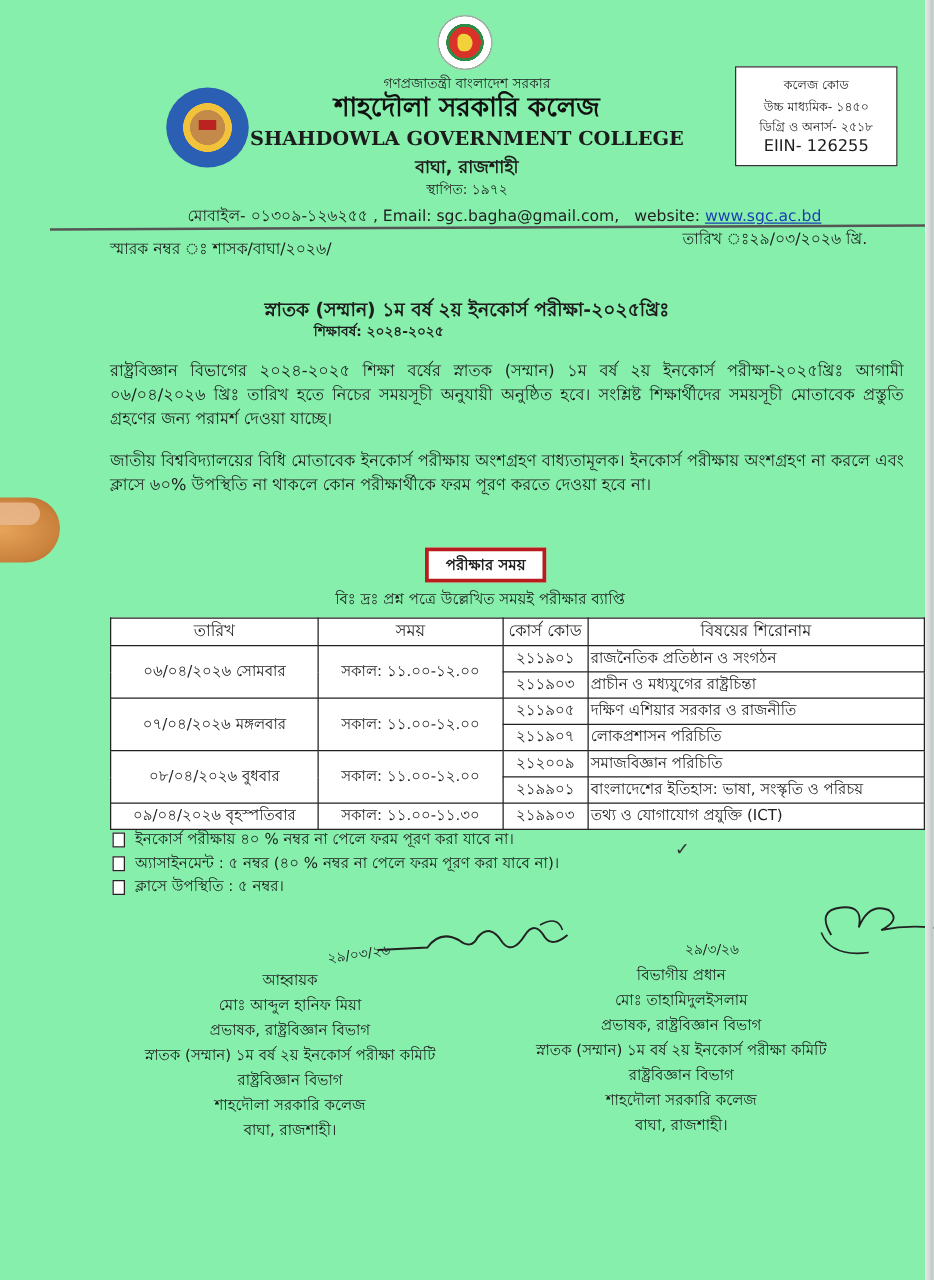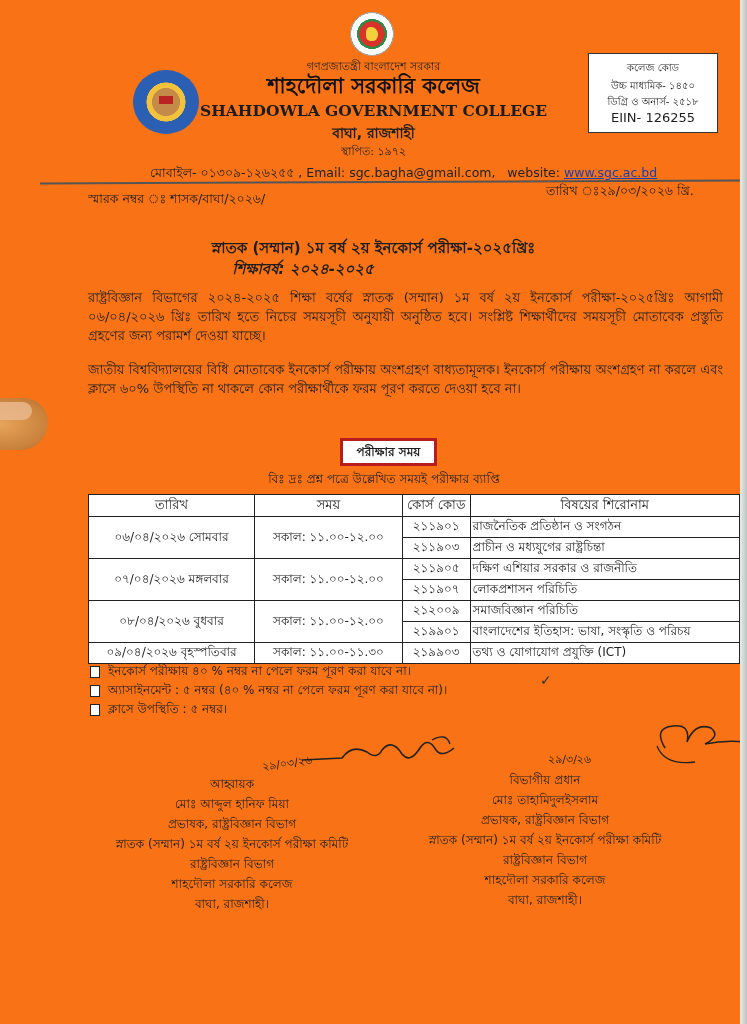--- a/index.html
+++ b/index.html
@@ -2,21 +2,21 @@
 <html><head>
 <meta charset="utf-8">
 <style>
   html, body { margin:0; padding:0; }
   body {
     width:747px; height:1024px; position:relative; overflow:hidden;
     background:#fbfbfa;
     font-family:"DejaVu Sans","Liberation Sans",sans-serif;
     color:#1d1d1d;
   }
-  .page { position:absolute; left:0; top:0; width:740px; height:1024px; background:#f97316; }
+  .page { position:absolute; left:0; top:0; width:740px; height:1024px; background:#86efac; }
   .right-edge { position:absolute; right:0; top:0; width:7px; height:1024px;
     background:linear-gradient(to right,#e9ece9,#b9c3c0); }
   .finger { position:absolute; left:-30px; top:398px; width:78px; height:52px;
     background:radial-gradient(ellipse at 40% 50%, #e8a45a, #c9813b 70%, #b06c2f);
     border-radius:0 40px 45px 0; }
   .finger-nail { position:absolute; left:-4px; top:402px; width:36px; height:18px;
     background:#e9b98f; border-radius:0 18px 18px 0; opacity:.85; }
 
   .govt-emblem { position:absolute; left:350px; top:12px; width:42px; height:42px; border-radius:50%;
     background:radial-gradient(circle,#d9322a 0 42%, #2f8a46 43% 50%, #fff 51% 70%, #3b8e4f 71% 76%, #fff 77%);
@@ -39,21 +39,21 @@
   .code-box .line { position:absolute; left:0; width:128px; text-align:center; font-size:10px; }
   .code-box .eiin { font-size:13px; }
 
   .contact { left:150px; top:164px; font-size:12.5px; color:#222; }
   .contact a { color:#1a3fb0; text-decoration:underline; }
   .hr1 { position:absolute; left:40px; top:181px; width:700px; height:2px; background:#555; transform:rotate(-0.25deg); }
   .memo { left:88px; top:190px; font-size:12.5px; }
   .date { left:546px; top:182px; font-size:12.5px; }
 
   .title1 { left:0; width:747px; top:236px; font-size:15px; font-weight:bold; text-align:center; }
-  .title2 { left:0; width:606px; top:257px; font-size:15px; font-weight:bold; text-align:center;font-style:italic; }
+  .title2 { left:0; width:606px; top:257px; font-size:11px; font-weight:bold; text-align:center; }
 
   .para { position:absolute; left:88px; width:635px; font-size:13px; line-height:19px; text-align:justify; }
   .para1 { top:288px; }
   .para2 { top:360px; }
 
   .sched-box { position:absolute; left:340px; top:438px; width:91px; height:22px; border:3px solid #b91c1c; font-size:12px; font-weight:bold; text-align:center; line-height:22px; background:#fff; }
   .note { left:0; width:768px; top:470px; font-size:12px; text-align:center; }
 
   table.sched { position:absolute; left:88px; top:494px; border-collapse:collapse; font-size:12px; background:#fff; }
   table.sched th, table.sched td { border:1px solid #222; padding:0 2px; height:20px; }

